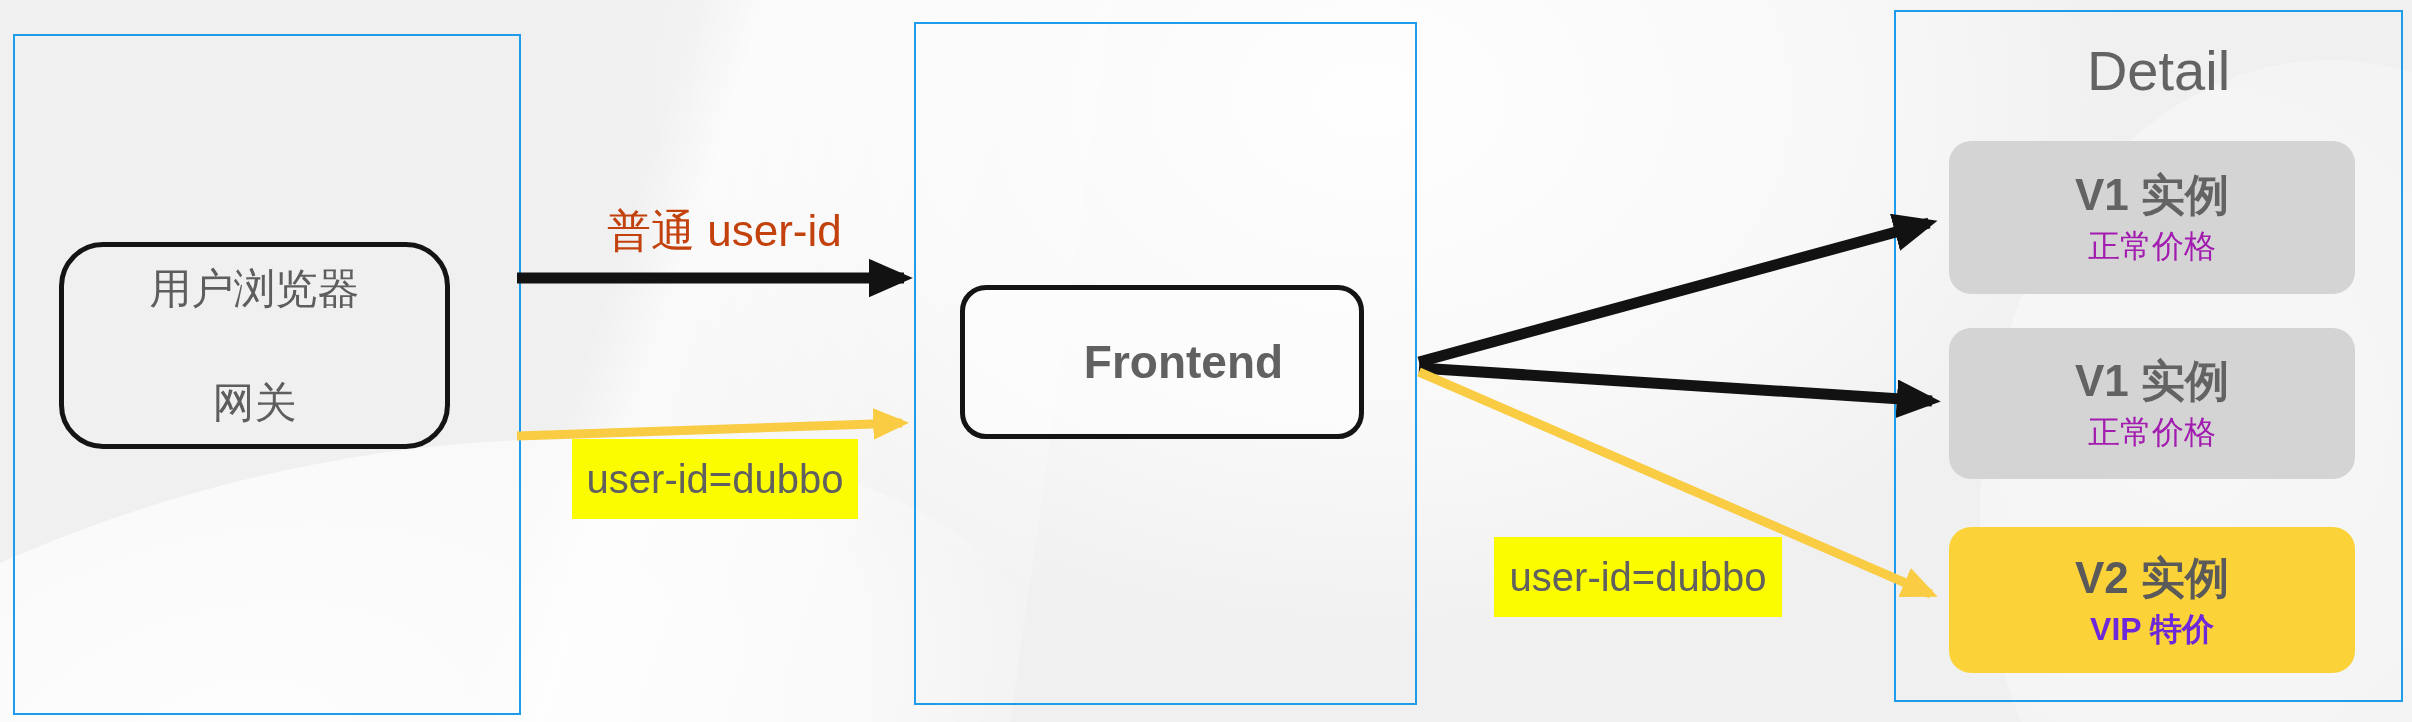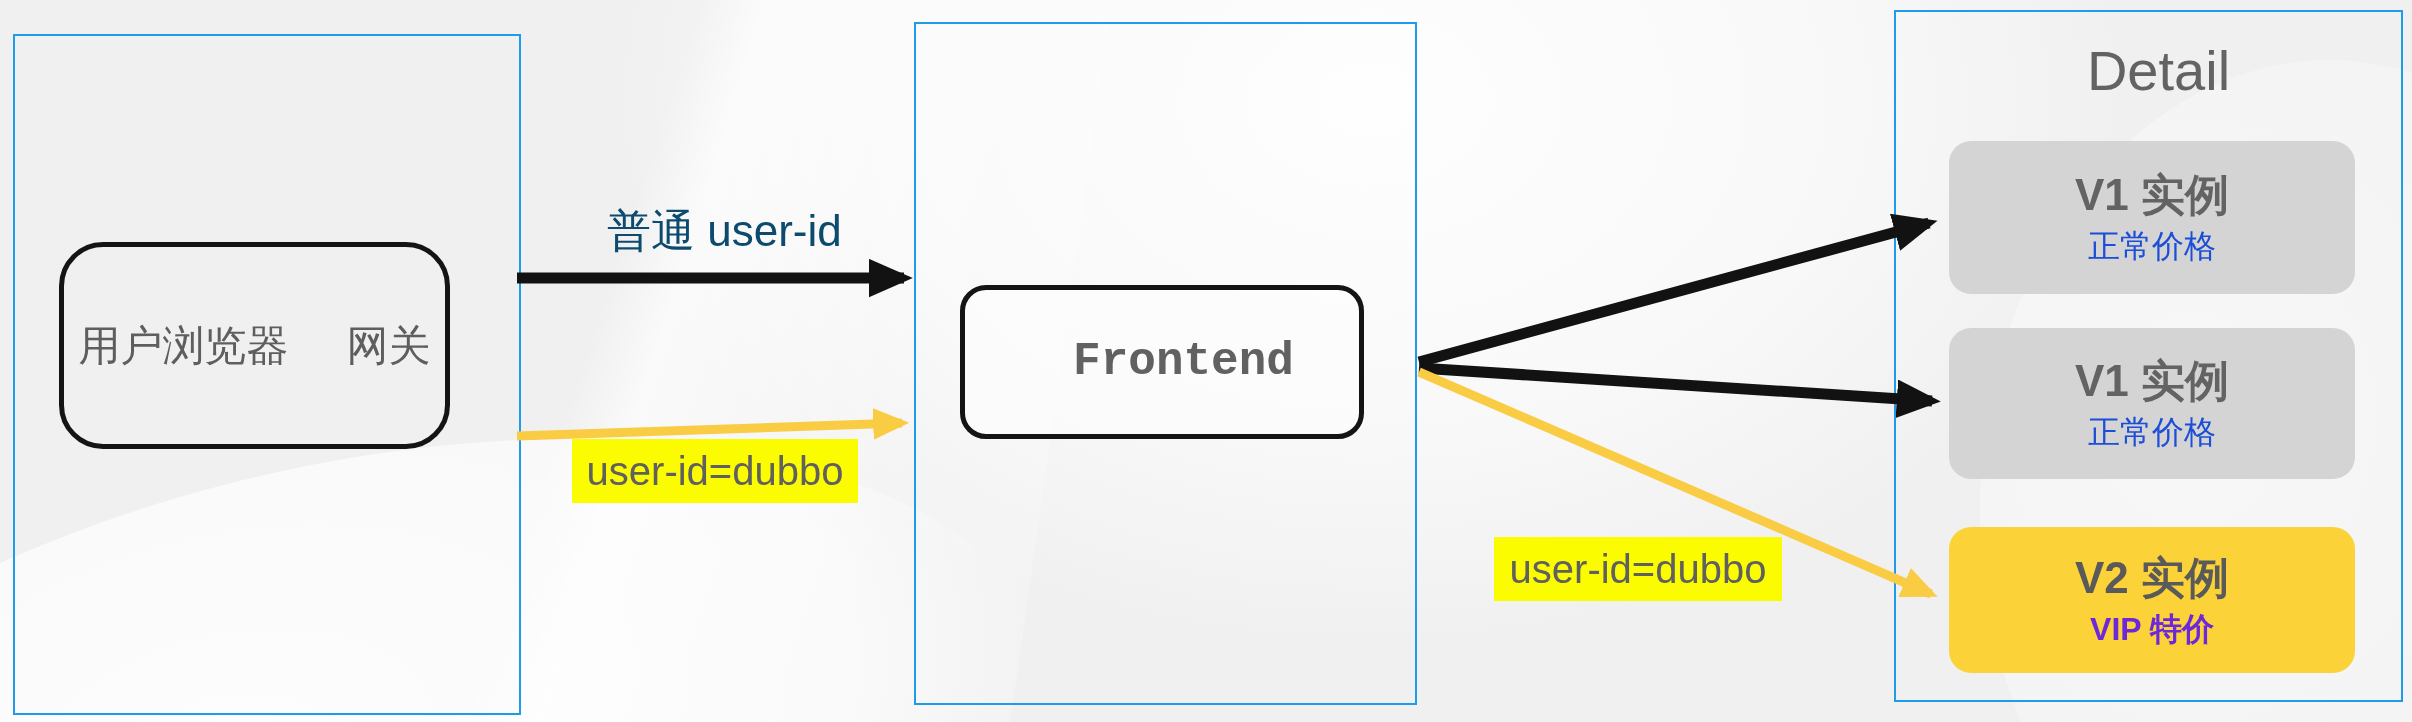--- a/index.html
+++ b/index.html
@@ -39,23 +39,23 @@
     border:2px solid var(--panel-border,#1E9BEB);
     box-sizing:border-box;
     background:transparent;
   }
   .panel-gateway{left:13px;top:34px;width:508px;height:681px;}
   .panel-frontend{left:914px;top:22px;width:503px;height:683px;}
   .panel-detail{left:1894px;top:10px;width:509px;height:692px;}
 
   
   .node{
-    position:absolute;display:flex;flex-direction:row;
+    position:absolute;display:flex;flex-direction:column;
     align-items:center;justify-content:center;box-sizing:border-box;
-    text-align:center;color:var(--text-dark,#5e5e5e);font-family:Liberation Mono, monospace;
+    text-align:center;color:var(--text-dark,#5e5e5e);
   }
   .node-gateway{
     left:44px;top:206px;width:391px;height:207px;
     border:5px solid #141414;border-radius:44px;
     font-size:42px;gap:58px;
   }
   .node-frontend{
     left:44px;top:261px;width:404px;height:154px;
     border:5px solid #141414;border-radius:26px;
     font-size:46px;font-weight:bold;color:#616161;
@@ -66,36 +66,36 @@
     position:absolute;left:0;right:0;top:26px;
     text-align:center;font-size:56px;color:#636363;padding-left:20px;
   }
   .instance{
     left:53px;width:406px;border-radius:22px;
     position:absolute;display:flex;flex-direction:column;
     align-items:center;justify-content:center;
     text-align:center;
   }
   .instance .v-name{font-size:44px;font-weight:bold;color:#636363;}
-  .instance .v-desc{font-size:32px;color:#1d4ed8;}
+  .instance .v-desc{font-size:32px;color:#a21caf;}
   .inst-1{top:129px;height:153px;background:var(--gray-box,#d4d4d4);}
   .inst-2{top:316px;height:151px;background:var(--gray-box,#d4d4d4);}
   .inst-3{top:515px;height:146px;background:var(--v2-yellow,#FBD338);}
   .inst-3 .v-name{color:#5a5a5a;}
   .inst-3 .v-desc{font-weight:bold;color:#6d28d9;}
 
   
   .edge-label{
-    position:absolute;color:#0c4a6e;font-size:44px;white-space:nowrap;
+    position:absolute;color:#c2410c;font-size:44px;white-space:nowrap;
   }
   .label-normal{left:607px;top:202px;width:250px;}
   .hl{
     position:absolute;background:var(--highlight-yellow,#FCFC00);
     color:#606060;font-size:40px;line-height:48px;white-space:nowrap;
-    padding:8px 6px;
+    padding:16px 6px;
   }
   .hl-left{left:572px;top:439px;width:274px;text-align:center;}
   .hl-right{left:1494px;top:537px;width:276px;text-align:center;}
 
   svg.arrows{position:absolute;left:0;top:0;z-index:3;}
   .panel, .edge-label, .hl{z-index:2;}
   .bg-layer{z-index:0;}
 </style>
 </head>
 <body>

